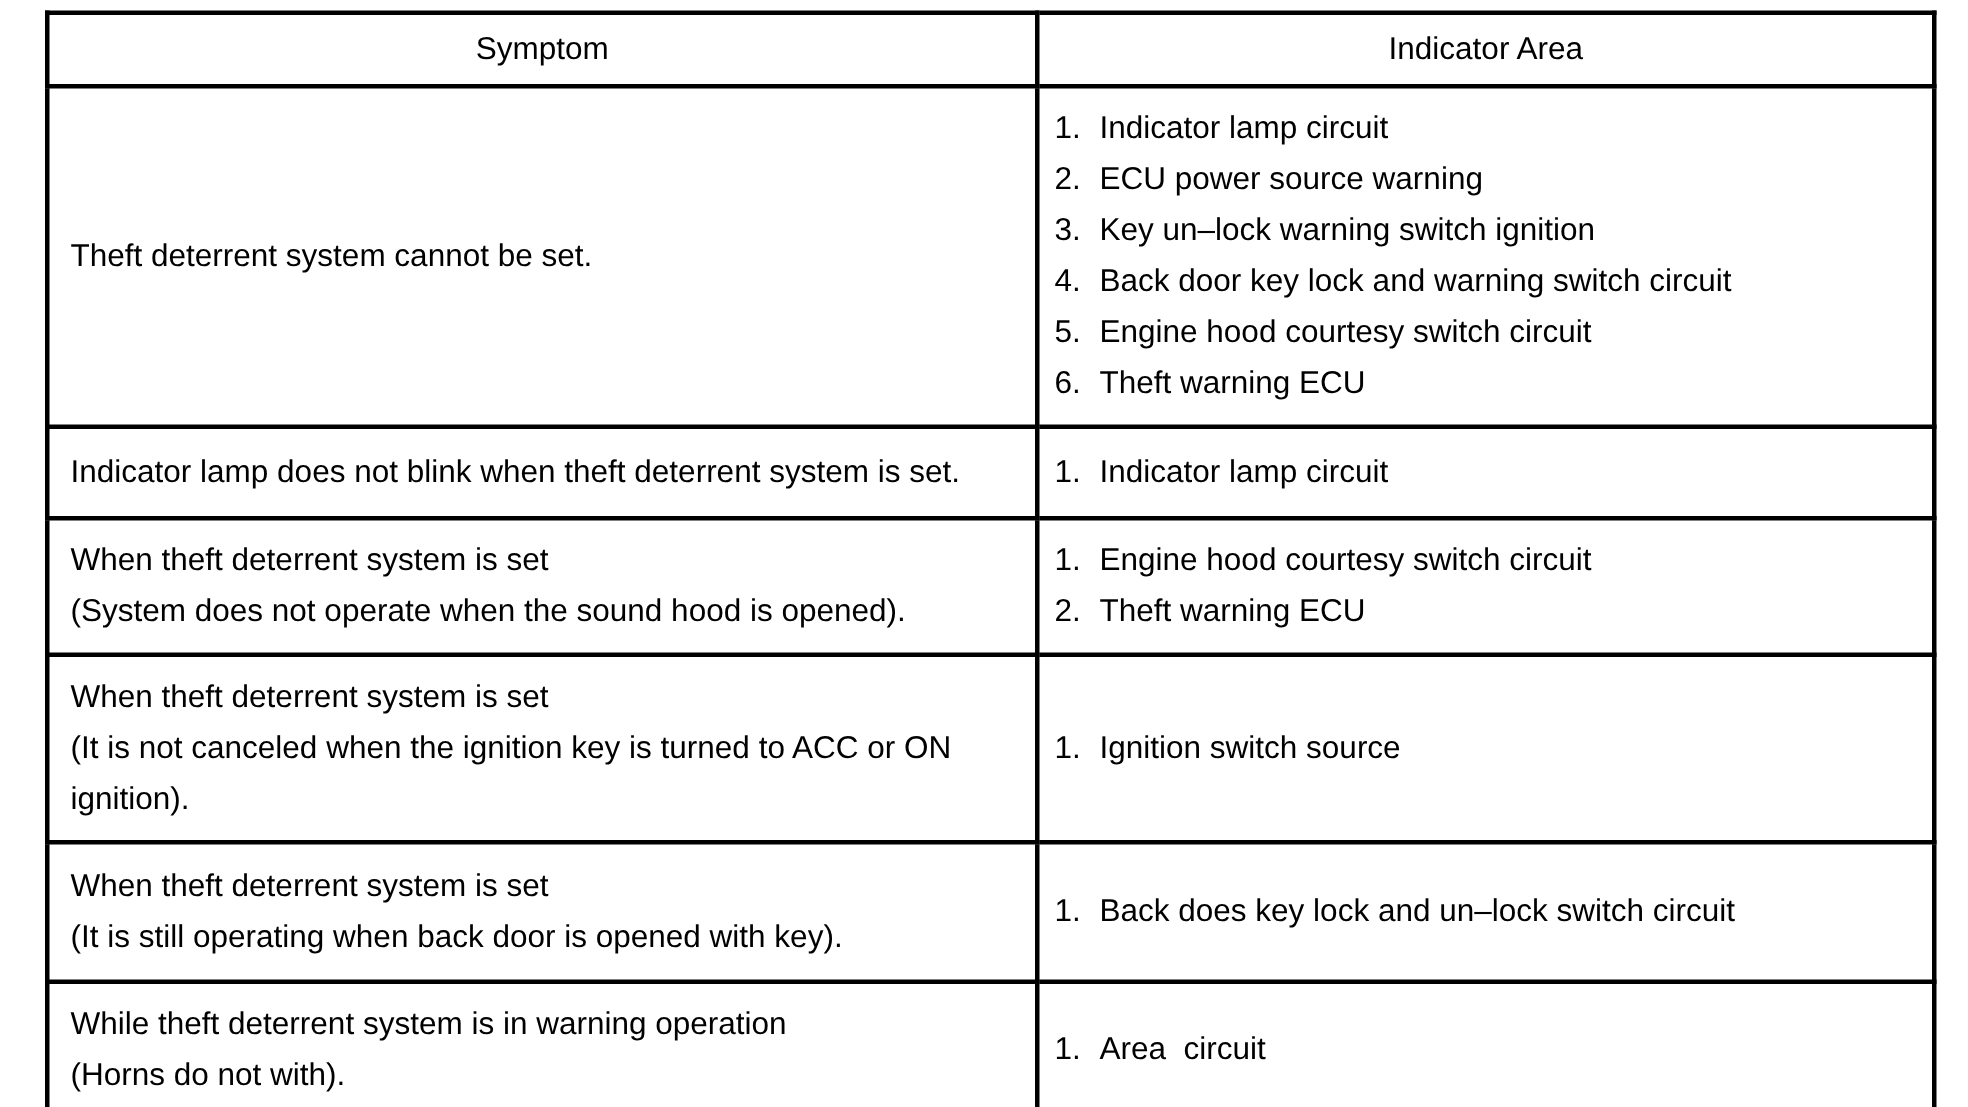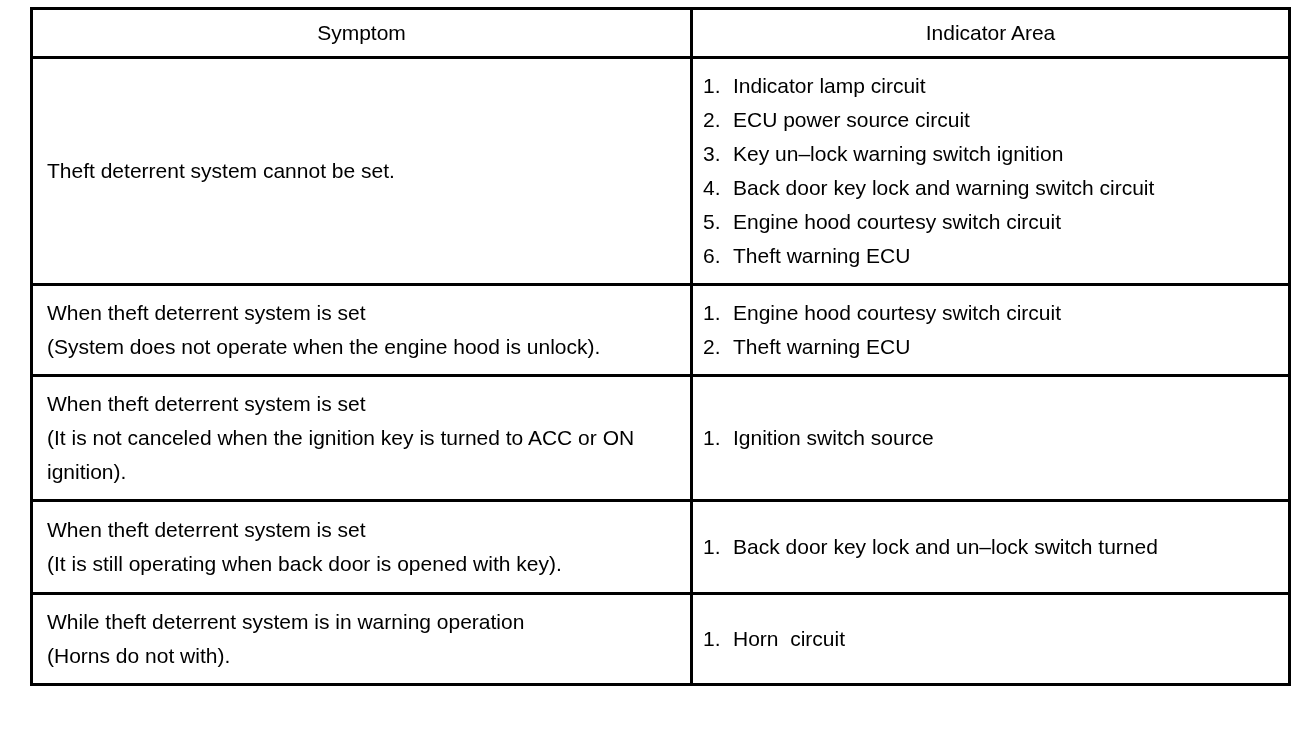--- a/index.html
+++ b/index.html
@@ -119,32 +119,42 @@
         </tr>
       </thead>
       <tbody id="table-body">
           <tr class="row-0">
             <td class="symptom-cell">
               <span class="symptom-line">Theft deterrent system cannot be set.</span>
             </td>
             <td class="suspect-cell">
               <ol class="suspect-list">
                 <li><span class="num">1.</span><span class="txt">Indicator lamp circuit</span></li>
-                <li><span class="num">2.</span><span class="txt">ECU power source circuit</span></li>
+                <li><span class="num">2.</span><span class="txt">ECU power source warning</span></li>
                 <li><span class="num">3.</span><span class="txt">Key un–lock warning switch ignition</span></li>
                 <li><span class="num">4.</span><span class="txt">Back door key lock and warning switch circuit</span></li>
                 <li><span class="num">5.</span><span class="txt">Engine hood courtesy switch circuit</span></li>
                 <li><span class="num">6.</span><span class="txt">Theft warning ECU</span></li>
               </ol>
             </td>
           </tr>
+          <tr class="row-1">
+            <td class="symptom-cell">
+              <span class="symptom-line">Indicator lamp does not blink when theft deterrent system is set.</span>
+            </td>
+            <td class="suspect-cell">
+              <ol class="suspect-list">
+                <li><span class="num">1.</span><span class="txt">Indicator lamp circuit</span></li>
+              </ol>
+            </td>
+          </tr>
           <tr class="row-2">
             <td class="symptom-cell">
               <span class="symptom-line">When theft deterrent system is set</span>
-              <span class="symptom-line">(System does not operate when the engine hood is unlock).</span>
+              <span class="symptom-line">(System does not operate when the sound hood is opened).</span>
             </td>
             <td class="suspect-cell">
               <ol class="suspect-list">
                 <li><span class="num">1.</span><span class="txt">Engine hood courtesy switch circuit</span></li>
                 <li><span class="num">2.</span><span class="txt">Theft warning ECU</span></li>
               </ol>
             </td>
           </tr>
           <tr class="row-3">
             <td class="symptom-cell">
@@ -158,31 +168,31 @@
               </ol>
             </td>
           </tr>
           <tr class="row-4">
             <td class="symptom-cell">
               <span class="symptom-line">When theft deterrent system is set</span>
               <span class="symptom-line">(It is still operating when back door is opened with key).</span>
             </td>
             <td class="suspect-cell">
               <ol class="suspect-list">
-                <li><span class="num">1.</span><span class="txt">Back door key lock and un–lock switch turned</span></li>
+                <li><span class="num">1.</span><span class="txt">Back does key lock and un–lock switch circuit</span></li>
               </ol>
             </td>
           </tr>
           <tr class="row-5">
             <td class="symptom-cell">
               <span class="symptom-line">While theft deterrent system is in warning operation</span>
               <span class="symptom-line">(Horns do not with).</span>
             </td>
             <td class="suspect-cell">
               <ol class="suspect-list">
-                <li><span class="num">1.</span><span class="txt">Horn  circuit</span></li>
+                <li><span class="num">1.</span><span class="txt">Area  circuit</span></li>
               </ol>
             </td>
           </tr>
         </tbody>
     </table>
   </div>
 </div>
 
 </body></html>

